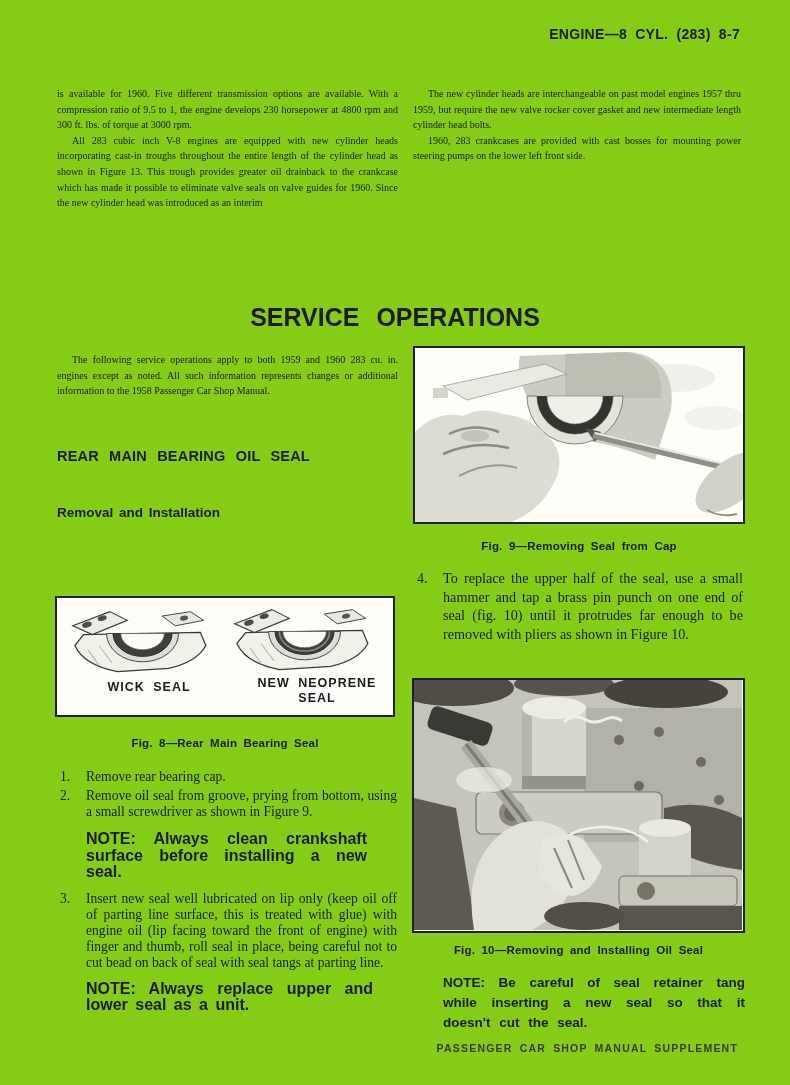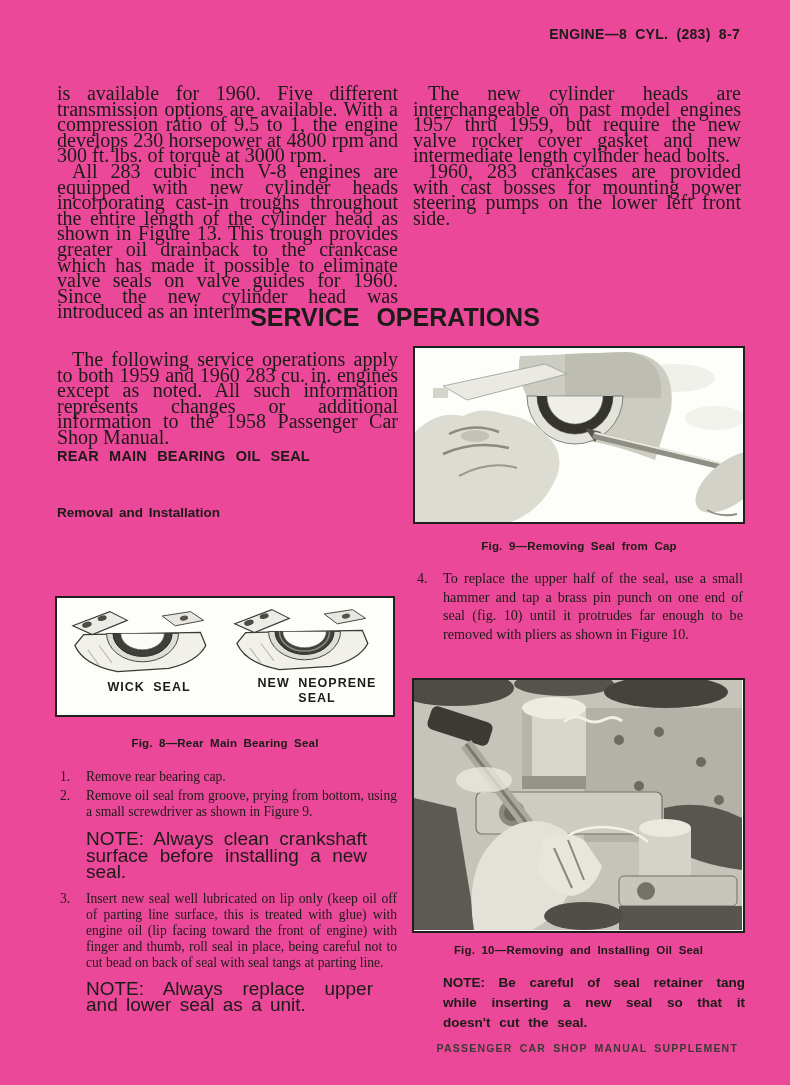--- a/index.html
+++ b/index.html
@@ -1,25 +1,25 @@
 <!DOCTYPE html>
 <html><head>
 <meta charset="utf-8">
 <style>
   html,body { margin:0; padding:0; }
   .page {
     position:relative;
     width:790px; height:1085px;
-    background:#ec4899;
+    background:#84cc16;
     color:#1b1b17;
     font-family:"Liberation Serif", serif;
     overflow:hidden;
   }
   .abs { position:absolute; }
-  .body-text { font-size:20px; line-height:15.6px; text-align:justify; }
+  .body-text { font-size:10px; line-height:15.6px; text-align:justify; }
   .body-text p { margin:0; }
   .body-text p.indent { text-indent:15px; }
   .page-header {
     font-family:"Liberation Sans", sans-serif;
     font-weight:bold; font-size:14px; letter-spacing:0.3px; word-spacing:4px;
   }
   .svc-title {
     font-family:"Liberation Sans", sans-serif;
     font-weight:bold; font-size:25px; letter-spacing:0px; word-spacing:10px;
     text-align:center; transform:scaleY(1.05);
@@ -42,21 +42,21 @@
     font-family:"Liberation Sans", sans-serif;
     font-weight:bold; font-size:12.5px; letter-spacing:1px; word-spacing:4px;
     text-align:center; line-height:15px;
   }
   .step { display:flex; font-size:13.6px; line-height:16px; }
   .step .num { width:26px; flex:0 0 26px; }
   .step .txt { flex:1; text-align:justify; }
   .step4 { font-size:14.2px; line-height:18.6px; }
   .note {
     font-family:"Liberation Sans", sans-serif;
-    font-weight:normal; font-size:19px; line-height:16.5px;
+    font-weight:bold; font-size:16px; line-height:16.5px;
     word-spacing:3px; text-align:justify;
   }
   .note3 {
     font-family:"Liberation Sans", sans-serif;
     font-weight:bold; font-size:13.5px; line-height:19.8px;
     word-spacing:5px; text-align:justify;
   }
   .page-footer {
     font-family:"Liberation Sans", sans-serif;
     font-weight:bold; font-size:10.5px; letter-spacing:1.2px; word-spacing:3px;

